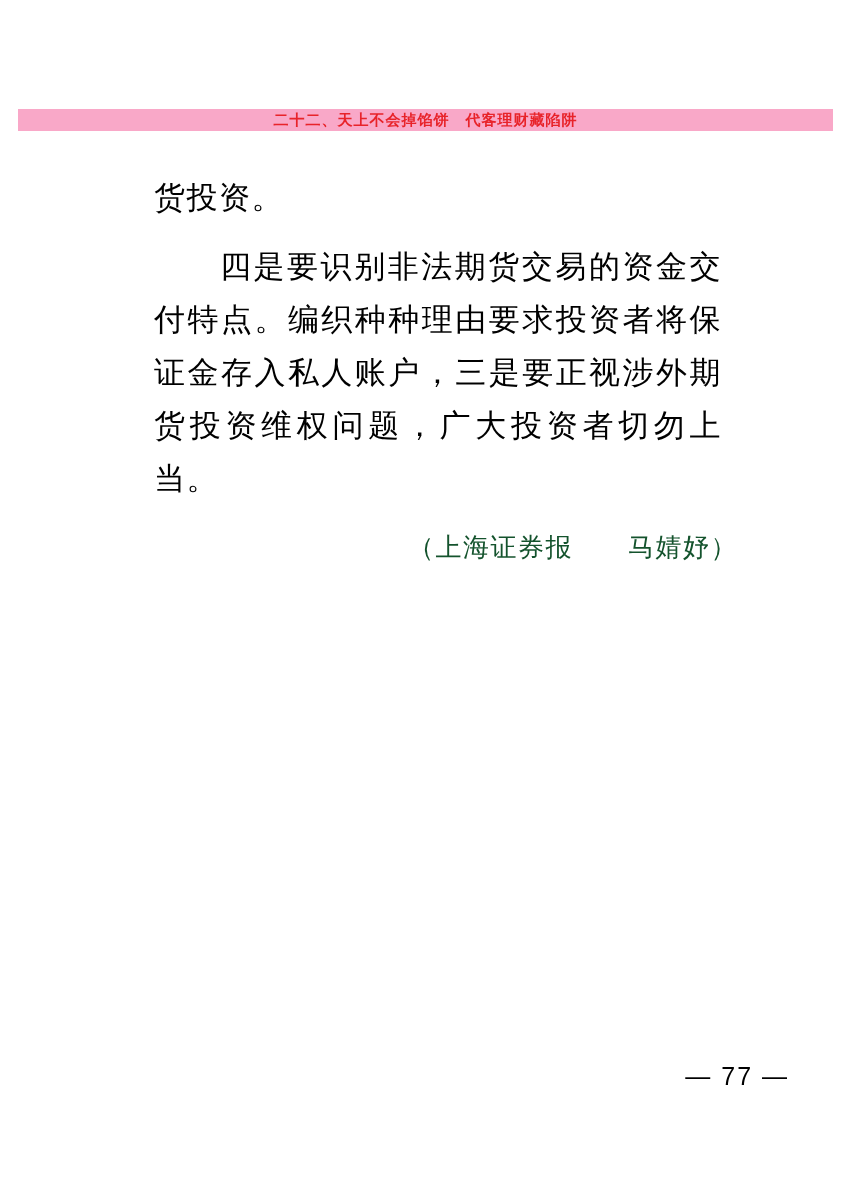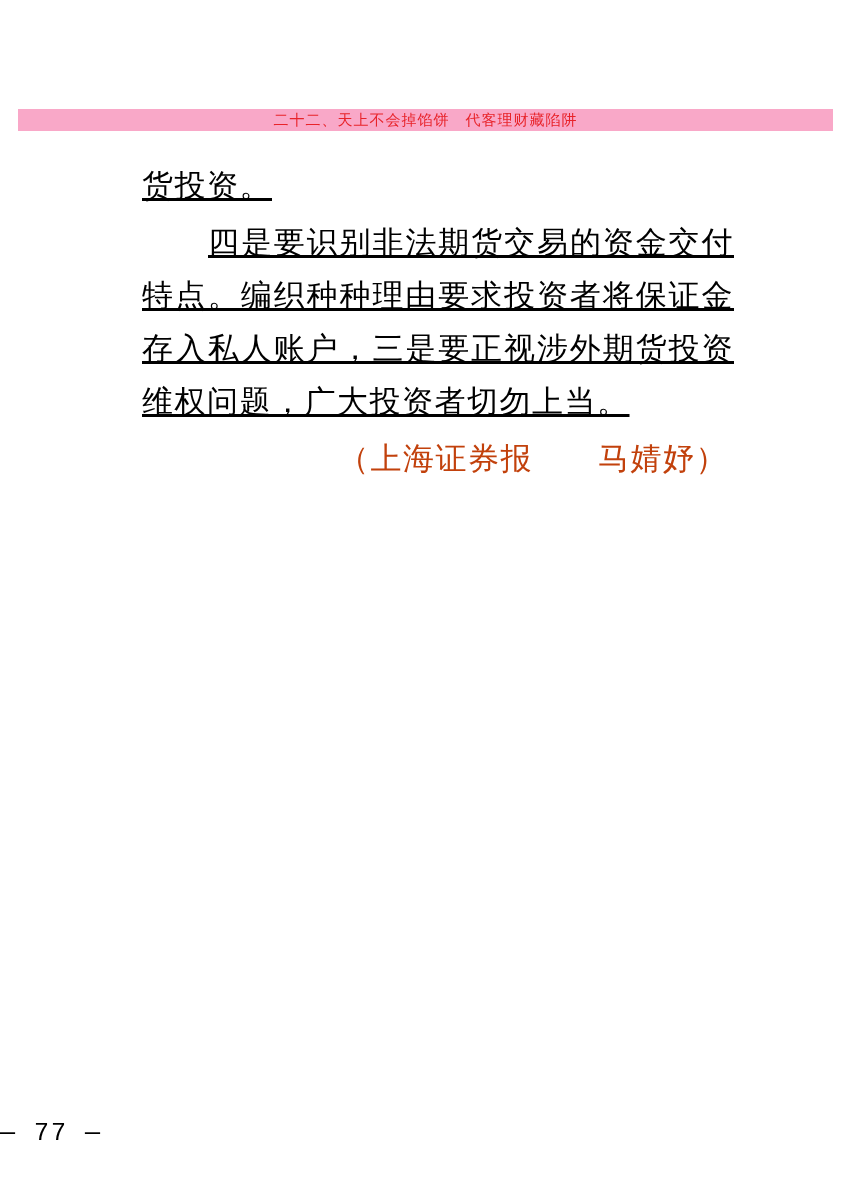--- a/index.html
+++ b/index.html
@@ -47,67 +47,68 @@
   }
   .header-title {
     flex: 0 0 auto;
     padding: 0 10px;
     height: 22px;
     line-height: 22px;
     background: #f9a8c8;
     color: #e8232a;
     font-family: "DejaVu Sans", "Liberation Sans", sans-serif;
     font-size: 15px;
-    font-weight: normal;
+    font-weight: bold;
     letter-spacing: 1px;
     white-space: nowrap;
   }
 
   
   .content {
     position: absolute;
     top: 155px;
     left: 138px;
     width: 600px;
   }
   .para {
     font-size: 31px;
     line-height: 53px;
     color: #000000;
     text-align: justify;
     text-justify: inter-character;
     letter-spacing: 1.5px;
-    margin: 4px;
-    text-decoration: underline;
+    margin: 16px;
   }
   .para.indent {
     text-indent: 66px;
   }
   .para + .para {
     margin-top: 0;
   }
   .signature {
-    font-size: 31px;
+    font-size: 26px;
     line-height: 53px;
-    color: #c2410c;
+    color: #14532d;
     letter-spacing: 1.5px;
     margin: 0;
     padding-left: 200px;
     white-space: pre;
+    text-align: right;
   }
 
   
   .page-number {
     position: absolute;
     left: 0;
-    top: 1119px;
+    top: 1062px;
     width: 789px;
+    text-align: right;
     font-size: 25px;
     color: #000000;
-    font-family: Liberation Mono, monospace;
+    font-family: Liberation Sans, sans-serif;
     letter-spacing: 2px;
   }
 </style>
 </head>
 <body>
 
 <div class="page">
 
   <div class="header-band">
     <div class="bar left"></div>

